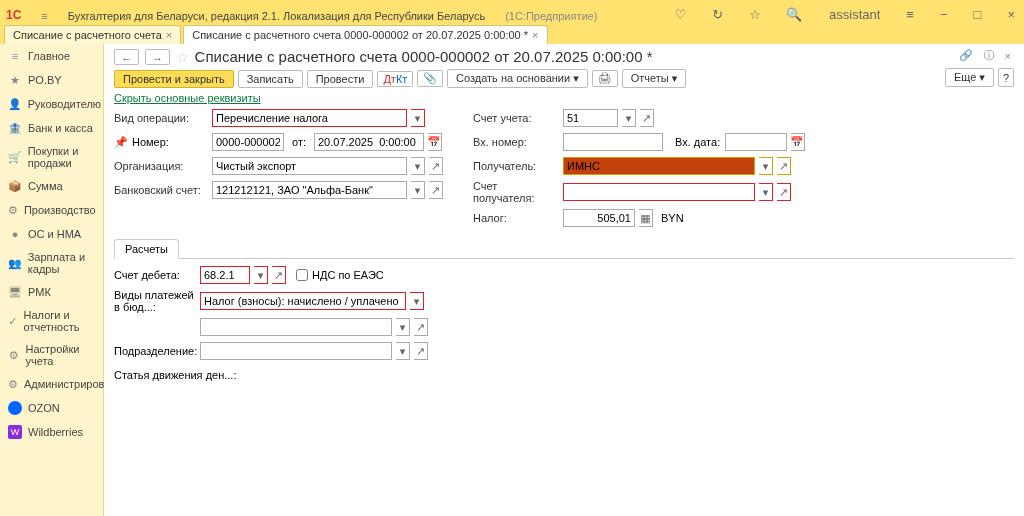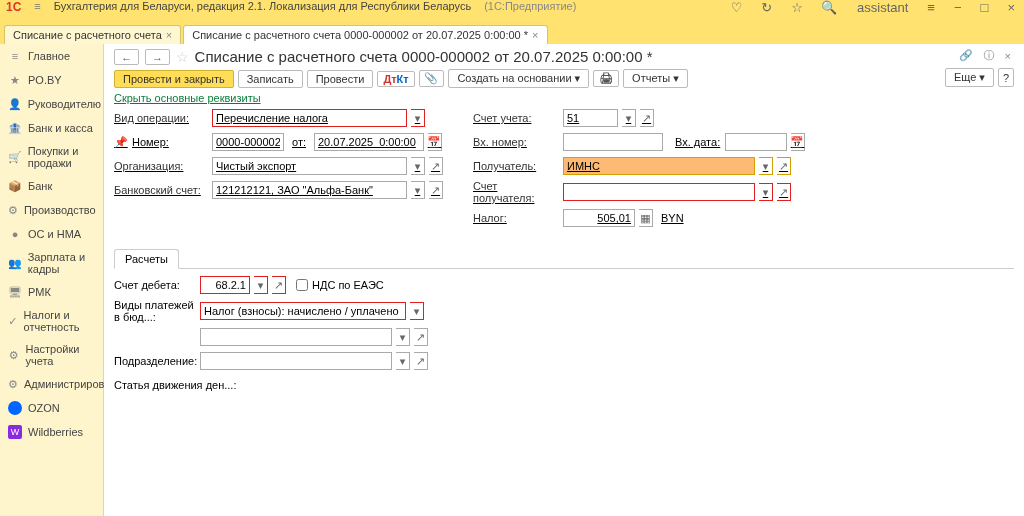--- a/index.html
+++ b/index.html
@@ -1,17 +1,17 @@
 <!DOCTYPE html>
 <html><head>
 <meta charset="utf-8">
 <style>
 *{box-sizing:border-box;margin:0;padding:0;font-family:Arial,sans-serif;font-size:11px;}
 body{background:#fff;overflow:hidden;}
-.titlebar{height:22px;background:#ffe270;display:flex;align-items:flex-start;padding:0 6px;gap:13px;}
+.titlebar{height:22px;background:#ffe270;display:flex;align-items:flex-end;padding:0 6px;gap:20px;}
 .titlebar .logo{color:#d33;font-weight:bold;font-size:12px;}
 .titlebar .burger{color:#777;}
 .titlebar .title{color:#444;}
 .titlebar .spacer{flex:1;}
 .titlebar .ticon{color:#666;font-size:13px;padding:0 3px;cursor:pointer;}
 .tabs{height:22px;background:#ffe270;display:flex;align-items:flex-end;padding:0 4px;gap:0;}
 .tab{background:#fff7d0;border:1px solid #d4c470;border-bottom:none;padding:3px 8px;border-radius:3px 3px 0 0;margin-right:2px;color:#333;cursor:pointer;display:flex;gap:4px;}
 .tab.active{background:#fff;}
 .tab .x{color:#888;}
 .main{display:flex;height:calc(516px - 44px);}
@@ -21,34 +21,34 @@
 .side-icon{width:14px;height:14px;display:inline-flex;align-items:center;justify-content:center;color:#888;}
 .content{flex:1;background:#fff;padding:4px 10px;overflow:auto;position:relative;}
 .doc-header{display:flex;align-items:center;gap:6px;margin-bottom:4px;}
 .nav-btn{border:1px solid #bbb;background:#fff;padding:1px 6px;border-radius:2px;cursor:pointer;color:#555;}
 .star{color:#ccc;font-size:14px;}
 .doc-title{font-size:15px;color:#333;}
 .toolbar{display:flex;align-items:center;gap:4px;margin-bottom:4px;}
 .btn{border:1px solid #bbb;background:#fff;padding:2px 8px;border-radius:2px;cursor:pointer;color:#333;}
 .btn.primary{background:#ffdd57;border-color:#d4b030;}
 .btn.small{padding:1px 4px;}
-.btn-icon{border:1px solid #bbb;background:#fff;padding:1px 5px;border-radius:2px;cursor:pointer;color:#555;font-weight:bold;}
+.btn-icon{border:1px solid #bbb;background:#fff;padding:1px 5px;border-radius:2px;cursor:pointer;color:#555;}
 .link{color:#0a7d3a;text-decoration:underline;cursor:pointer;}
-.form-area{display:flex;gap:30px;margin-top:4px;text-decoration:underline;}
+.form-area{display:flex;gap:30px;margin-top:4px;}
 .form-col{display:flex;flex-direction:column;gap:4px;}
 .form-row{display:flex;align-items:center;gap:4px;min-height:20px;}
 .lbl{width:94px;color:#333;}
 .lbl2{width:86px;color:#333;}
 .inp{border:1px solid #aaa;height:18px;padding:0 3px;background:#fff;}
 .inp.red{border:1px solid #e02020;}
-.inp.yellow{border:1px solid #d4a000;background:#fdba74;}
+.inp.yellow{border:1px solid #d4a000;background:#c2410c;}
 .sel-btn{border:1px solid #aaa;border-left:none;width:14px;height:18px;background:#fff;cursor:pointer;display:inline-flex;align-items:center;justify-content:center;color:#666;}
 .sel-btn.red{border-color:#e02020;}
 .sel-btn.yellow{border-color:#d4a000;}
-.tab-panel{margin-top:20px;}
+.tab-panel{margin-top:10px;}
 .tab-hdr{display:inline-block;border:1px solid #ccc;border-bottom:1px solid #fff;padding:3px 10px;border-radius:3px 3px 0 0;position:relative;top:1px;background:#fff;}
 .tab-body{border-top:1px solid #ccc;padding-top:6px;}
 .right-tools{position:absolute;top:4px;right:10px;display:flex;gap:4px;align-items:center;}
 .chk{width:12px;height:12px;}
 .right-tools .tiny{color:#888;cursor:pointer;padding:0 3px;}
 .wb-icon{width:14px;height:14px;background:#8a2be2;color:#fff;font-size:9px;display:inline-flex;align-items:center;justify-content:center;border-radius:2px;}
 .oz-icon{width:14px;height:14px;background:#0066ff;border-radius:50%;}
 </style>
 </head>
 <body>
@@ -98,21 +98,21 @@
       <div class="side-item">
         <span class="side-icon">🏦</span>
         <span>Банк и касса</span>
       </div>
       <div class="side-item">
         <span class="side-icon">🛒</span>
         <span>Покупки и продажи</span>
       </div>
       <div class="side-item">
         <span class="side-icon">📦</span>
-        <span>Банк</span>
+        <span>Сумма</span>
       </div>
       <div class="side-item">
         <span class="side-icon">⚙</span>
         <span>Производство</span>
       </div>
       <div class="side-item">
         <span class="side-icon">●</span>
         <span>ОС и НМА</span>
       </div>
       <div class="side-item">
@@ -239,21 +239,21 @@
           <span style="margin-left:4px">BYN</span>
         </div>
       </div>
     </div>
 
     <div class="tab-panel">
       <div class="tab-hdr">Расчеты</div>
       <div class="tab-body">
         <div class="form-row">
           <span style="width:82px">Счет дебета:</span>
-          <input class="inp red" style="width: 50px; text-align: right;" value="68.2.1">
+          <input class="inp red" style="width: 50px;" value="68.2.1">
           <span class="sel-btn red">▾</span>
           <span class="sel-btn red">↗</span>
           <input type="checkbox" class="chk" style="margin-left: 6px;">
           <span>НДС по ЕАЭС</span>
         </div>
         <div class="form-row" style="margin-top:4px">
           <span style="width:82px">Виды платежей в бюд...:</span>
           <input class="inp red" style="width: 206px;" value="Налог (взносы): начислено / уплачено">
           <span class="sel-btn red">▾</span>
         </div>

